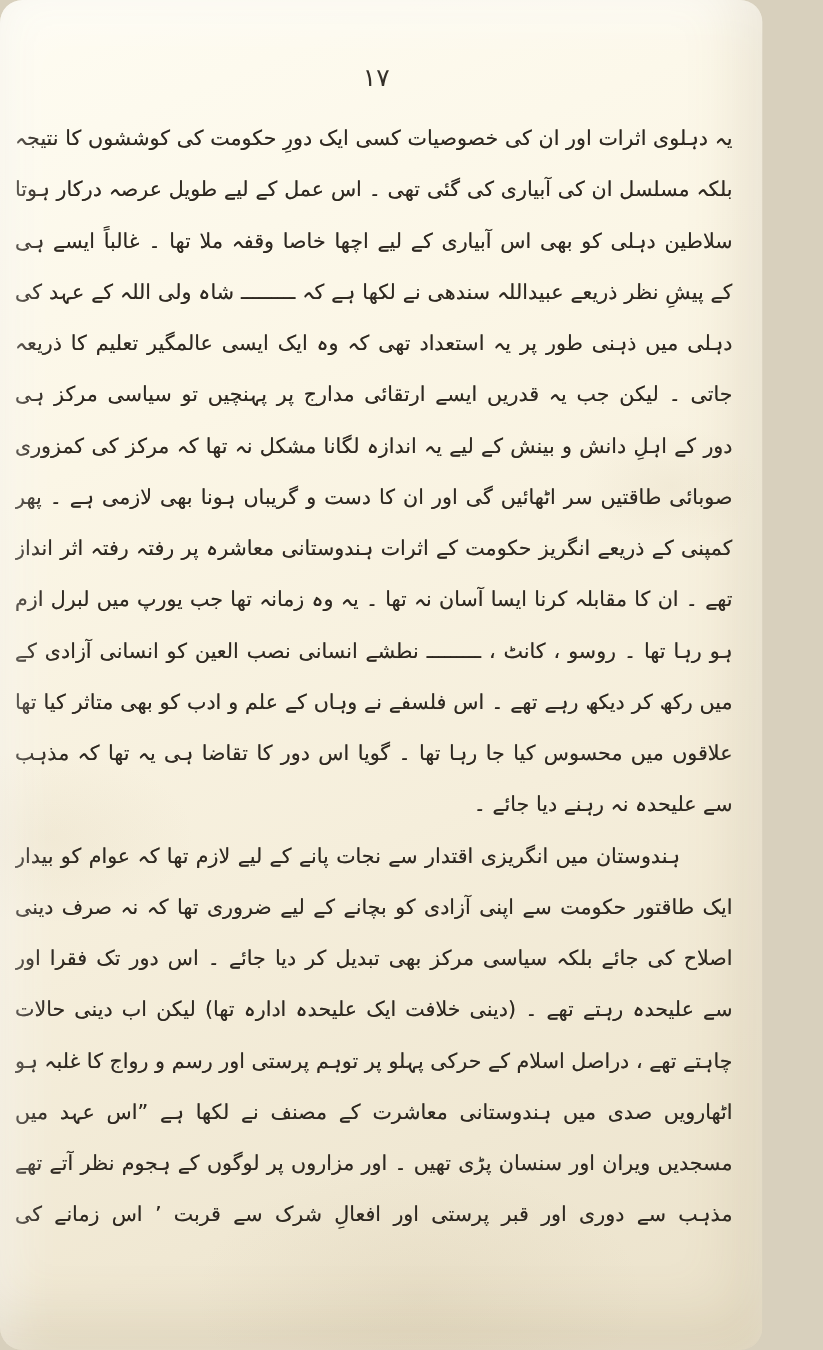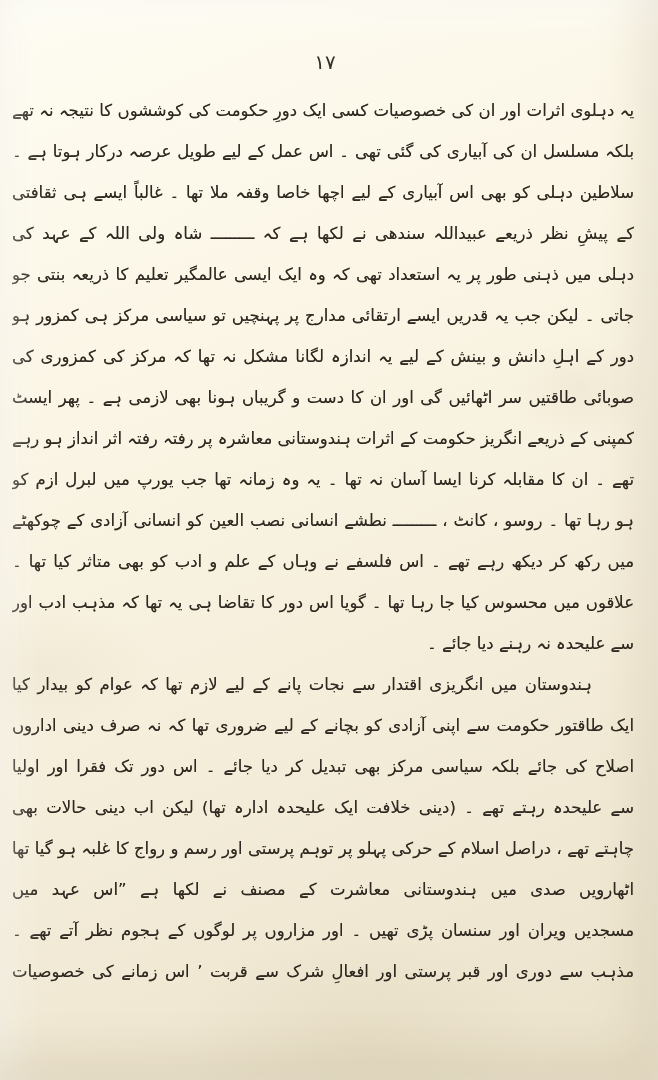--- a/index.html
+++ b/index.html
@@ -3,28 +3,29 @@
 <meta charset="utf-8">
 <style>
   html, body { margin: 0; padding: 0; }
   body {
     width: 658px; height: 1080px; overflow: hidden;
     background: #d8d0bd;
     font-family: "DejaVu Sans", sans-serif;
   }
   .page {
     position: relative;
-    width: 658px; height: 1080px;
+    width: 610px; height: 1080px;
     overflow: hidden;
     background:
       radial-gradient(100px 70px at 88% 36%, rgba(185,165,125,0.10), transparent 70%),
       radial-gradient(170px 100px at 6% 62%, rgba(185,165,125,0.09), transparent 70%),
       radial-gradient(240px 140px at 55% 96%, rgba(170,150,110,0.10), transparent 75%),
       linear-gradient(158deg, #fefcf2 0%, #fbf6e6 30%, #f5eedb 60%, #ebe2cb 100%);
     color: #2e2820;
+    border-radius: 18px;
   }
   
   .page::after {
     content: "";
     position: absolute; inset: 0;
     box-shadow:
       inset -16px -24px 48px rgba(125, 105, 65, 0.14),
       inset 10px 14px 38px rgba(255, 255, 255, 0.55);
     pointer-events: none;
   }

